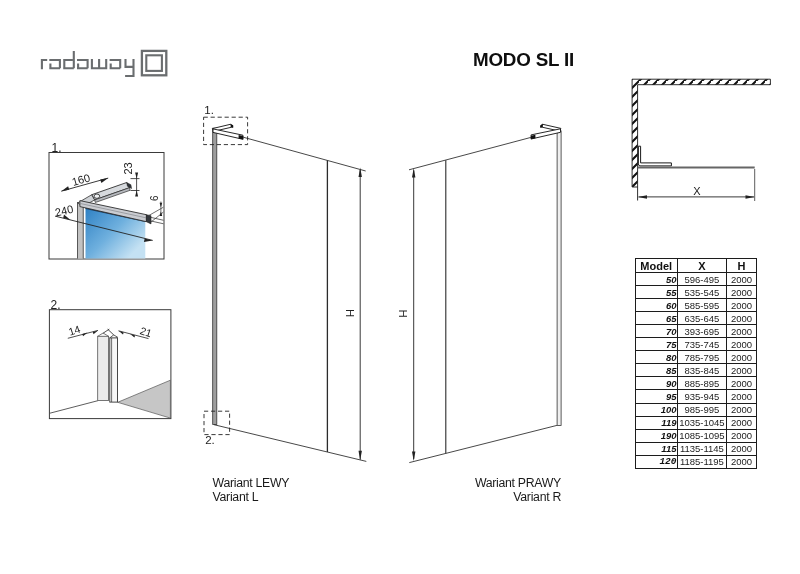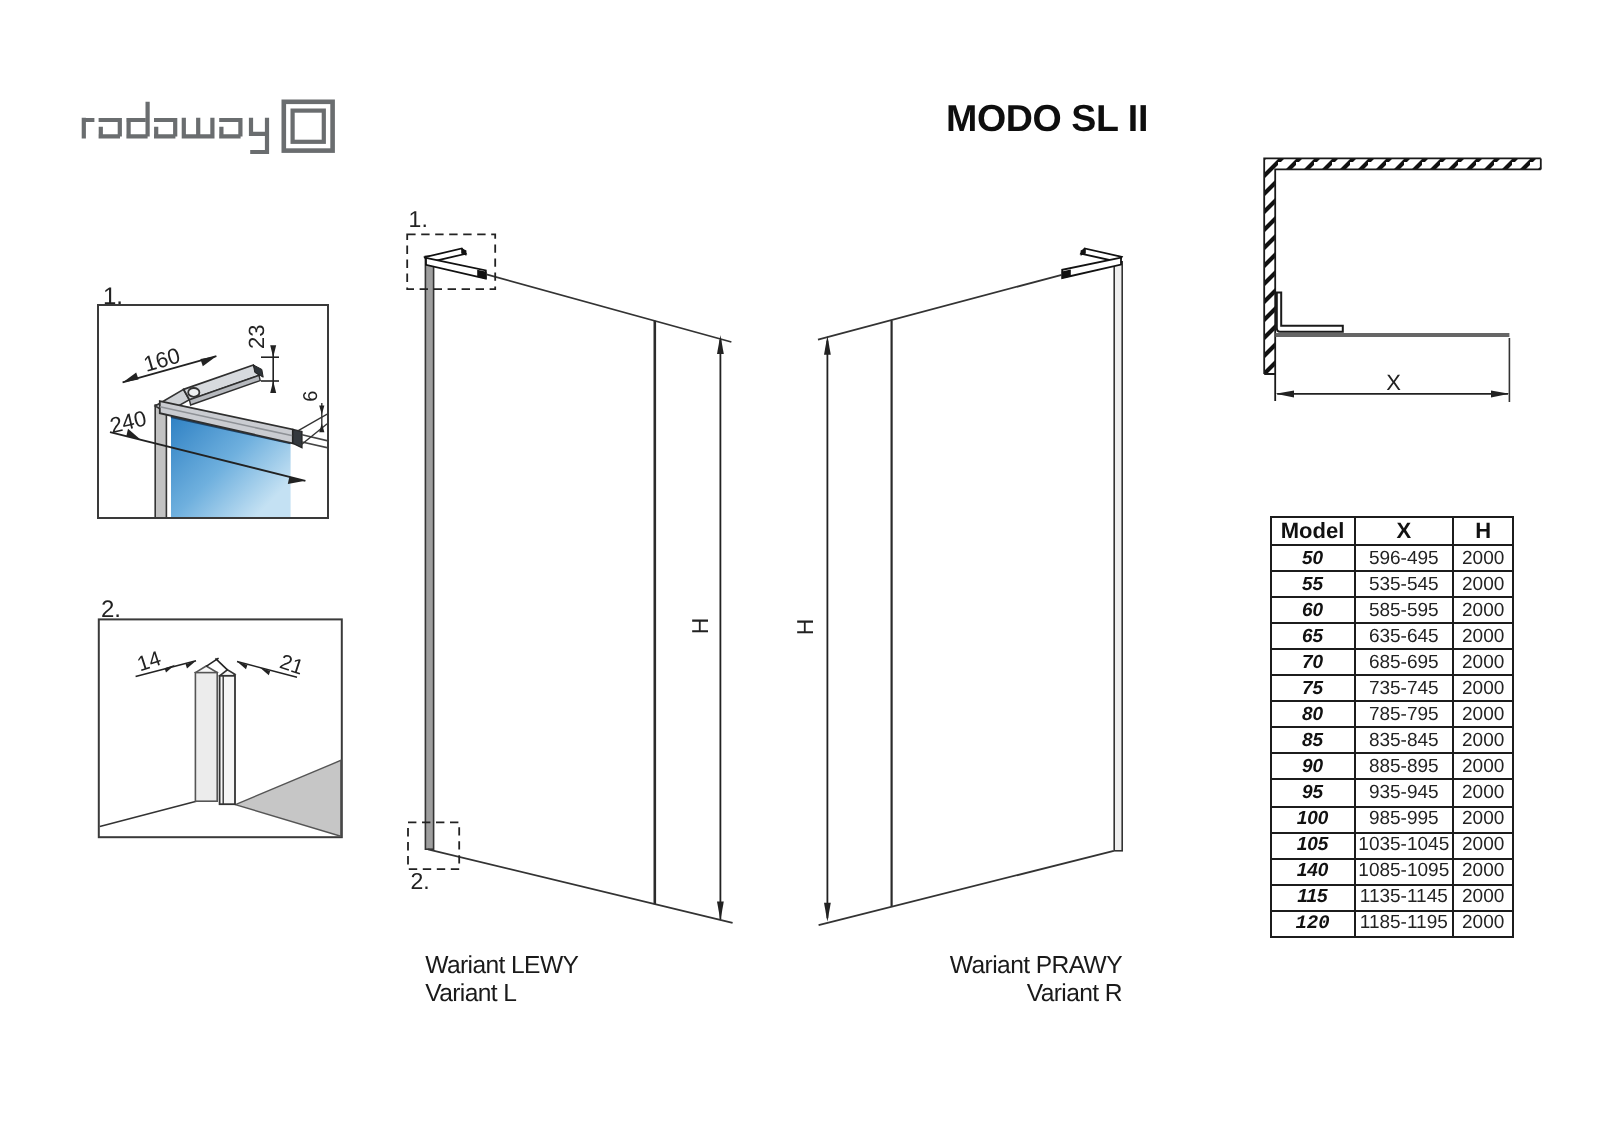--- a/index.html
+++ b/index.html
@@ -2,21 +2,21 @@
 <html><head>
 <meta charset="utf-8">
 <style>
 html,body{margin:0;padding:0;background:#fff;}
 #page{position:relative;width:800px;height:574px;background:#fff;font-family:"Liberation Sans",sans-serif;overflow:hidden;padding-left:26px;}
 #page svg{position:absolute;left:0;top:0;}
 #spectable{position:absolute;left:635px;top:258px;border-collapse:collapse;table-layout:fixed;background:#fff;}
 #spectable th,#spectable td{border:1.3px solid #1c1c1c;padding:0;margin:0;text-align:center;vertical-align:middle;overflow:hidden;}
 #spectable th{font-size:11px;font-weight:bold;color:#111;height:13.05px;}
 #spectable td{font-size:9.5px;color:#222;}
-#spectable td.m{font-weight:bold;font-style:italic;font-size:9.5px;color:#111;}
+#spectable td.m{font-weight:bold;font-style:italic;font-size:9.5px;color:#111;text-align:right;}
 </style>
 </head>
 <body>
 <div id="page">
 <svg width="800" height="574" viewBox="0 0 800 574" xmlns="http://www.w3.org/2000/svg">
 <defs>
 <linearGradient id="glassgrad" x1="0" y1="0" x2="0.9" y2="0.75">
 <stop offset="0" stop-color="#2f81c4"></stop>
 <stop offset="0.55" stop-color="#6fb0de"></stop>
 <stop offset="1" stop-color="#c4e1f3"></stop>
@@ -232,21 +232,21 @@
           <td>585-595</td>
           <td>2000</td>
         </tr>
 <tr>
           <td class="m" style="height:12.05px;margin-top:13px;">65</td>
           <td>635-645</td>
           <td>2000</td>
         </tr>
 <tr>
           <td class="m" style="height:12.05px;">70</td>
-          <td>685-695</td>
+          <td>393-695</td>
           <td>2000</td>
         </tr>
 <tr>
           <td class="m" style="height:12.05px;margin-top:11px;">75</td>
           <td>735-745</td>
           <td>2000</td>
         </tr>
 <tr>
           <td class="m" style="height:12.05px;">80</td>
           <td>785-795</td>
@@ -266,26 +266,26 @@
           <td class="m" style="height:12.05px;">95</td>
           <td>935-945</td>
           <td>2000</td>
         </tr>
 <tr>
           <td class="m" style="height:12.05px;margin-top:40px;">100</td>
           <td>985-995</td>
           <td>2000</td>
         </tr>
 <tr>
-          <td class="m" style="height:12.05px;">105</td>
+          <td class="m" style="height:12.05px;">119</td>
           <td>1035-1045</td>
           <td>2000</td>
         </tr>
 <tr>
-          <td class="m" style="height:12.05px;">140</td>
+          <td class="m" style="height:12.05px;">190</td>
           <td>1085-1095</td>
           <td>2000</td>
         </tr>
 <tr>
           <td class="m" style="height:12.05px;">115</td>
           <td>1135-1145</td>
           <td>2000</td>
         </tr>
 <tr>
           <td class="m" style="height:12.05px;font-family:Liberation Mono, monospace;">120</td>

